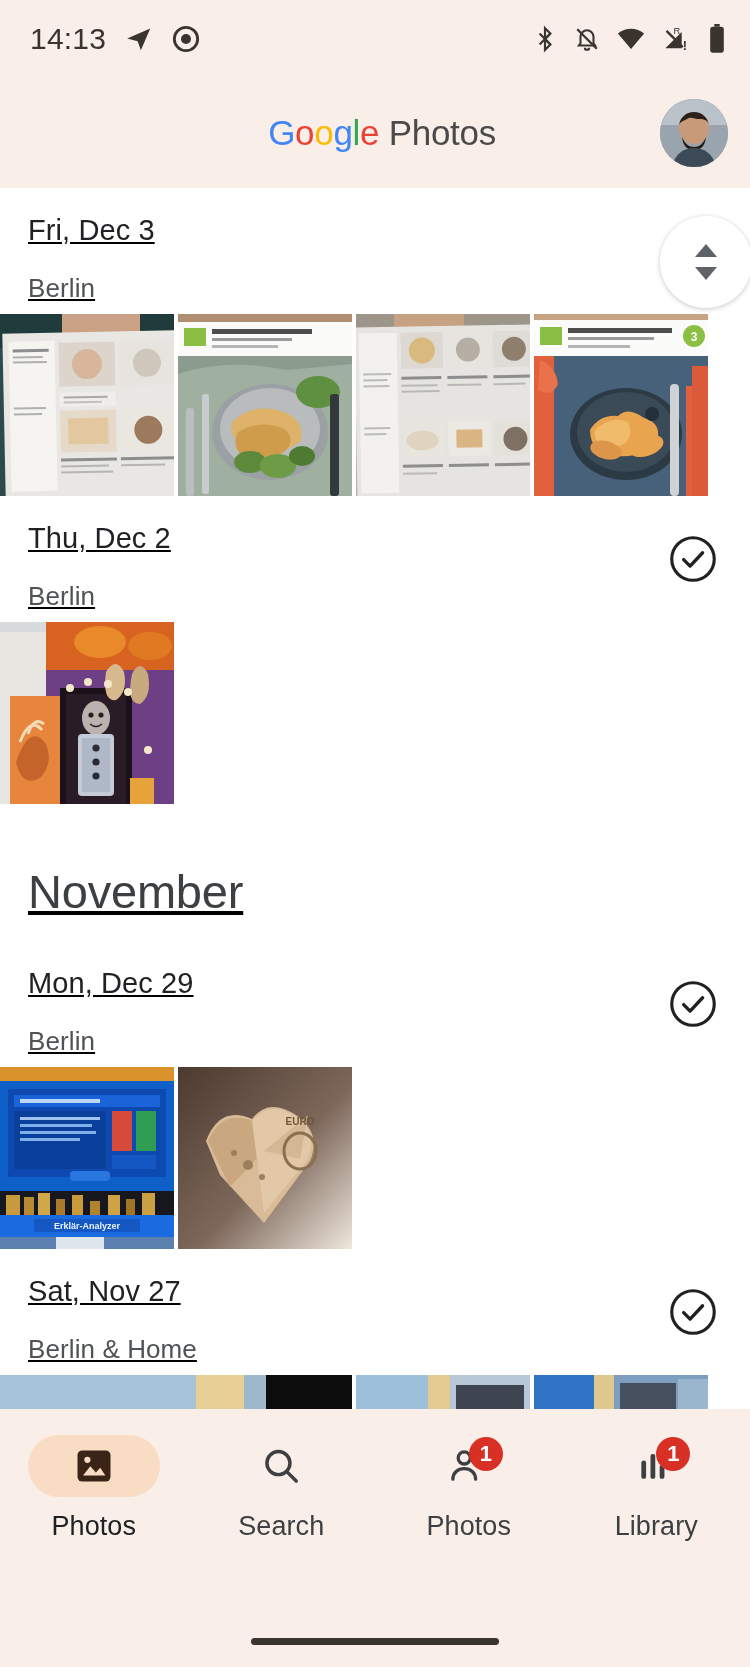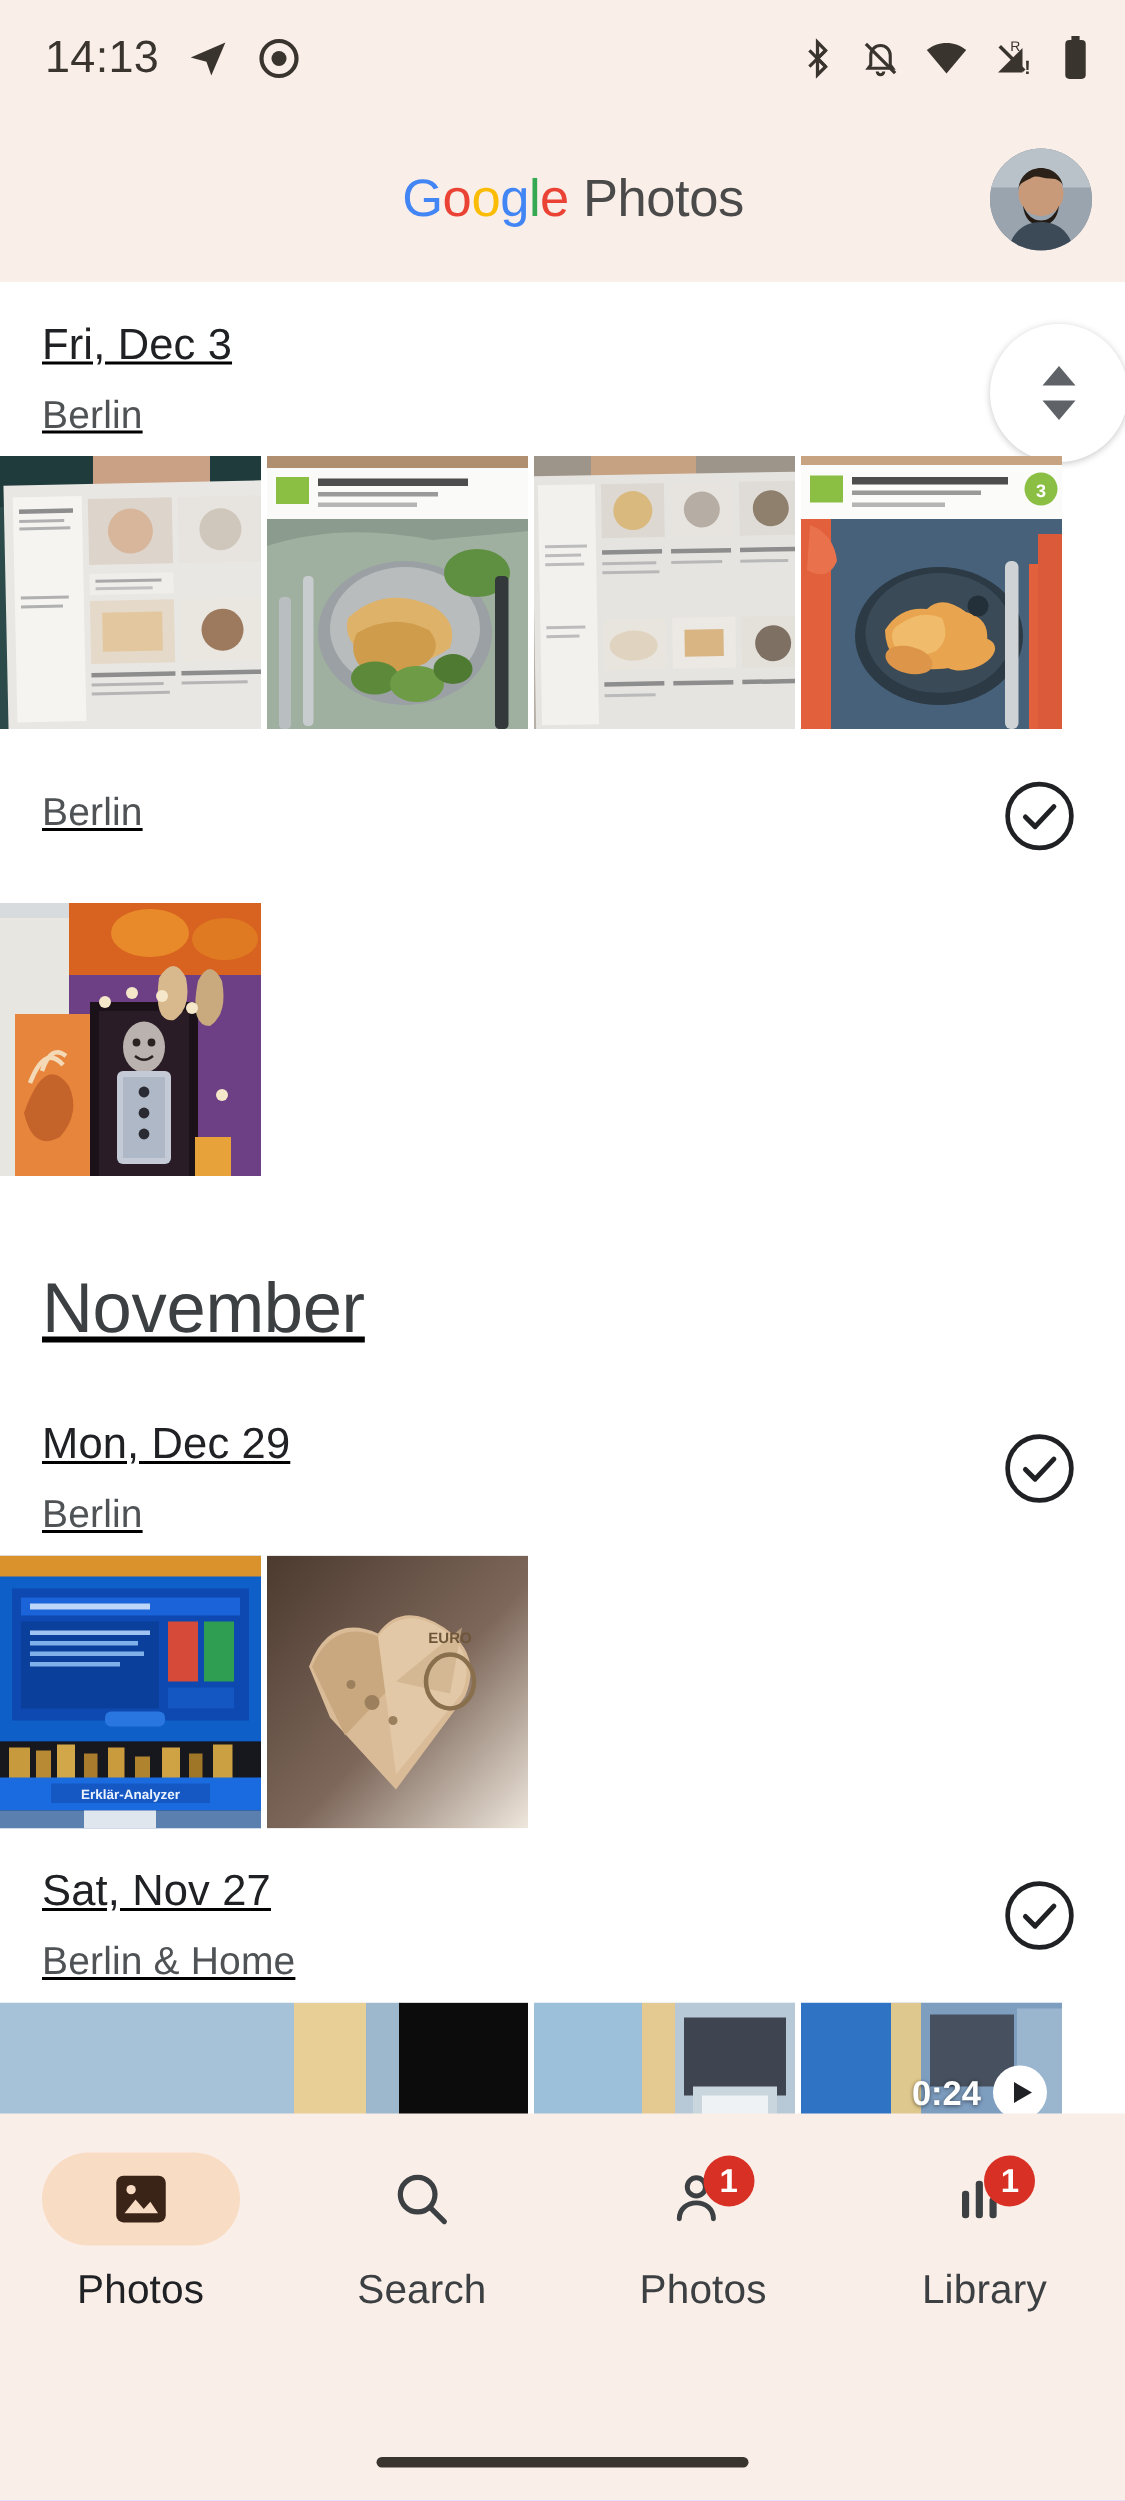--- a/index.html
+++ b/index.html
@@ -83,21 +83,21 @@
   }
   .day-title {
     font-size:29px;
     font-weight:500;
     color:#202124;
     letter-spacing:.1px;
   }
   .day-place {
     font-size:26px;
     color:#4f5355;
-    margin-top:14px;
+    margin-top:26px;
     letter-spacing:.1px;
   }
   .select-circle {
     position:absolute;
     right:32px;
     top:50%;
     transform:translateY(-50%);
     width:50px; height:50px;
   }
 
@@ -447,20 +447,21 @@
           <ellipse cx="72" cy="136" rx="16" ry="9" fill="#dd954a" transform="rotate(14 72 136)"></ellipse>
           <circle cx="118" cy="100" r="7" fill="#23303a"></circle>
           <rect x="136" y="70" width="9" height="112" rx="4" fill="#cfd3d5"></rect>
           <rect x="152" y="72" width="22" height="110" fill="#e2603c"></rect>
           <rect x="158" y="52" width="16" height="130" fill="#db5a39"></rect>
         </svg>
       </div>
     </div>
 
     <div class="day-header">
+      <div class="day-title">Thu, Dec 2</div>
       <div class="day-place">Berlin</div>
       <svg class="select-circle" viewBox="0 0 24 24">
         <circle cx="12" cy="12" r="10.2" fill="none" stroke="#202124" stroke-width="1.5"></circle>
         <path d="M7.5 12.3l3.1 3.1 6-6.4" fill="none" stroke="#202124" stroke-width="1.6" stroke-linecap="round" stroke-linejoin="round"></path>
       </svg>
     </div>
 
     <div class="photo-row" style="height:182px;">
       <div class="tile" style="width:174px;height:182px;">
         <svg class="ph" viewBox="0 0 174 182" preserveAspectRatio="none">

